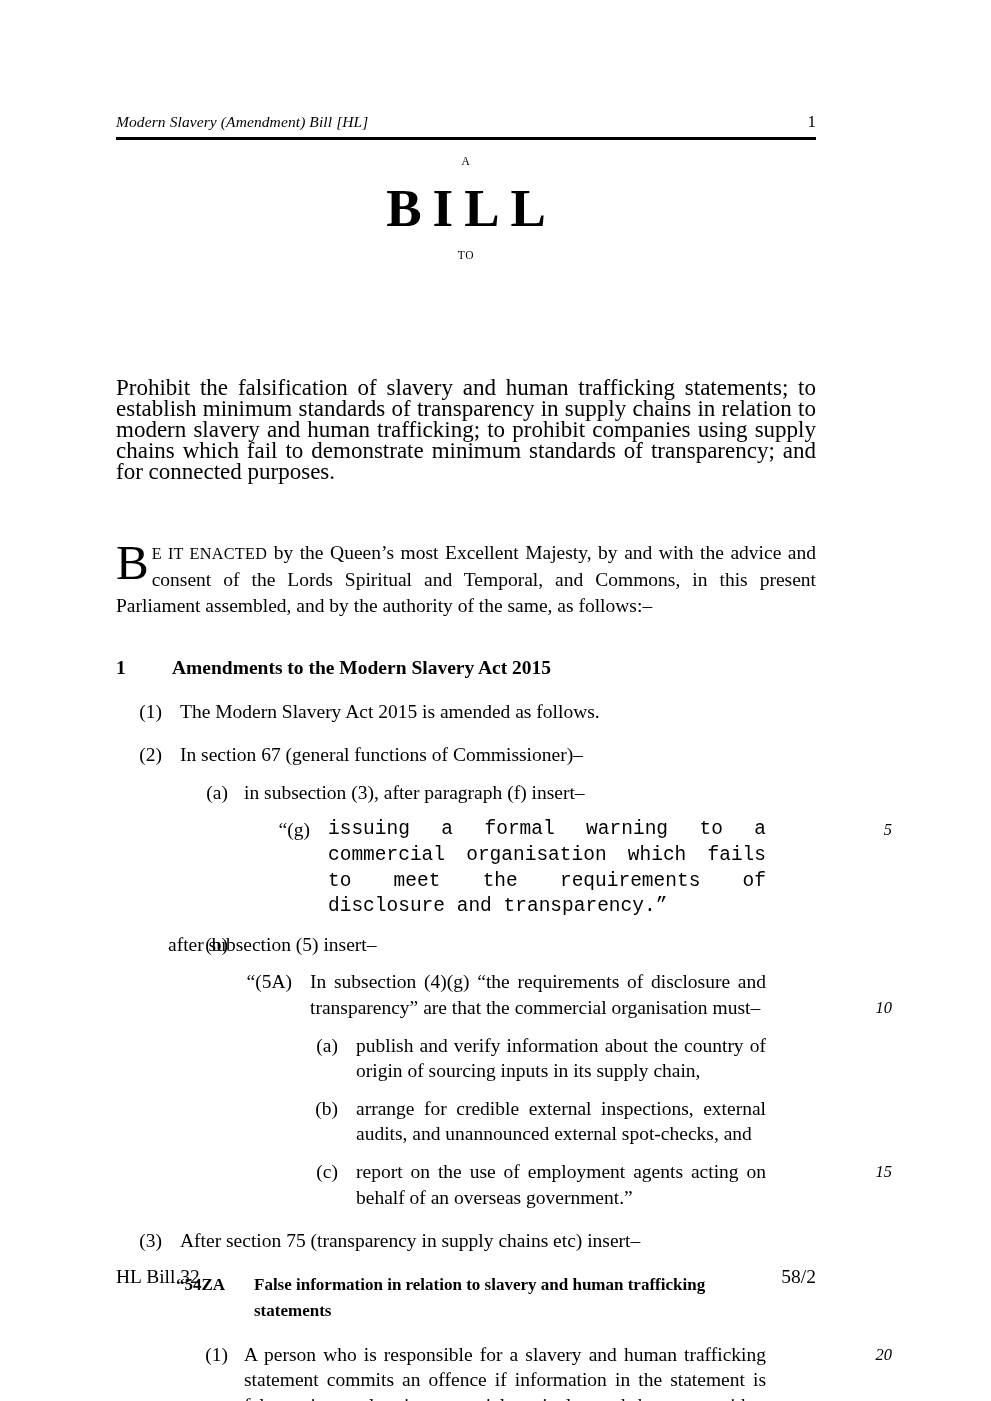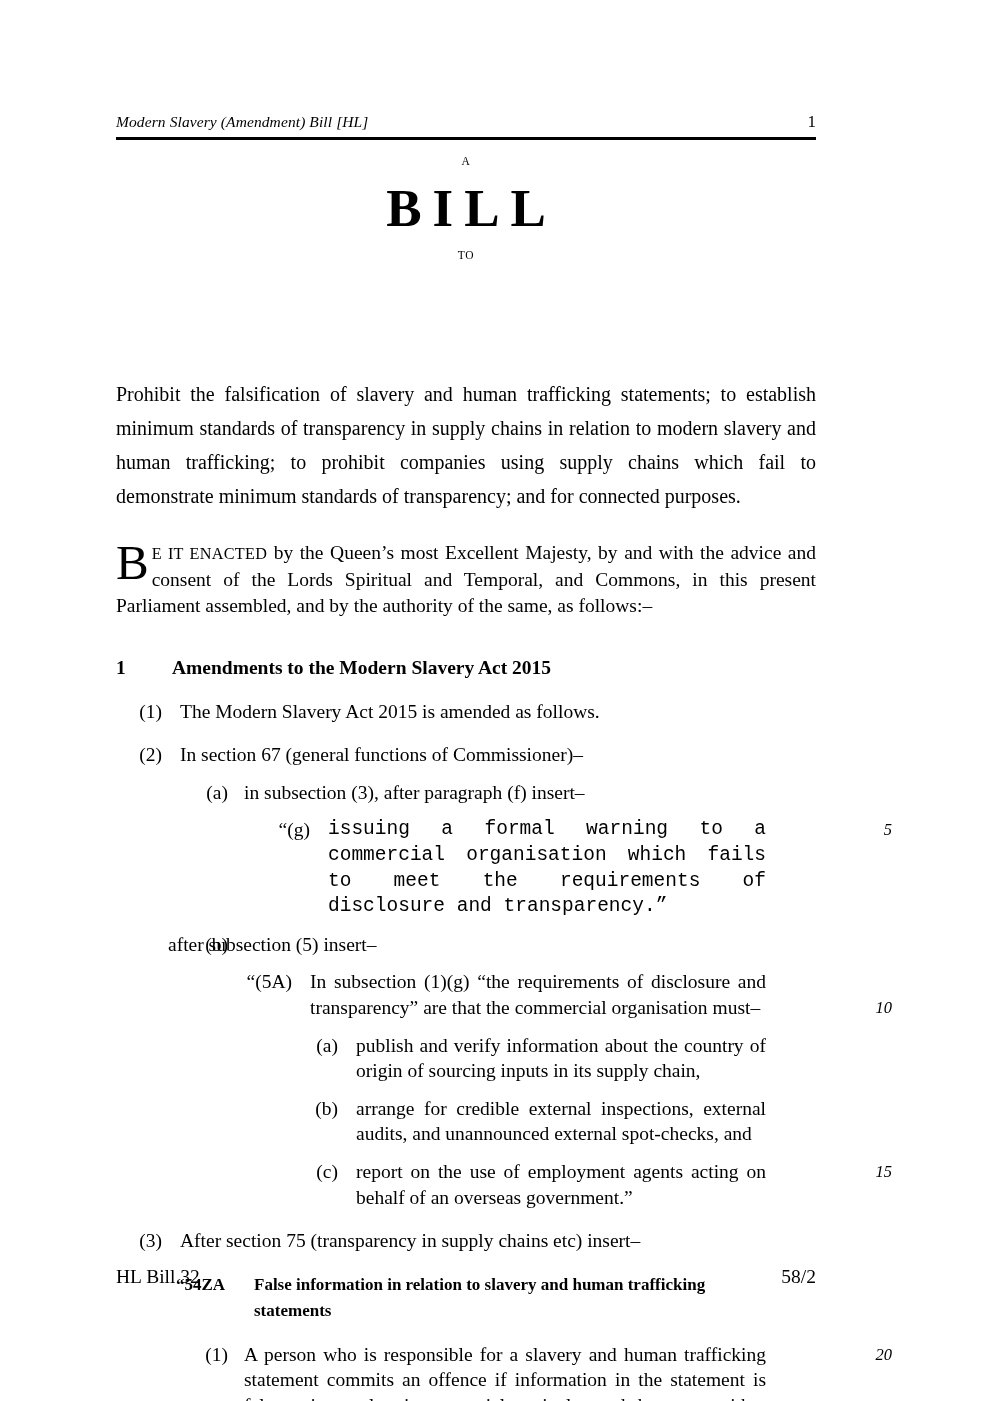--- a/index.html
+++ b/index.html
@@ -83,22 +83,22 @@
     letter-spacing: 0.6px;
     margin-top: 12px;
   }
 
   
   .longtitle {
     position: absolute;
     left: 116px;
     top: 377px;
     width: 700px;
-    font-size: 20px;
-    line-height: 34px;
+    font-size: 23px;
+    line-height: 21px;
     text-align: justify;
     text-justify: inter-word;
   }
 
   
   .enacting {
     position: absolute;
     left: 116px;
     top: 540px;
     width: 700px;
@@ -236,21 +236,21 @@
       <span class="linenum">5</span>
     </div>
 
     <div class="row gap-s">
       <span class="marker rt" style="left:66px;width:46px;">(b)</span>
       <div class="txt nj" style="margin-left:52px;">after subsection (5) insert–</div>
     </div>
 
     <div class="row gap-s" style="padding-right:110px;">
       <span class="marker rt" style="left:100px;width:76px;">“(5A)</span>
-      <div class="txt" style="margin-left:194px;">In subsection (1)(g) “the requirements of disclosure and transparency” are that the commercial organisation must–</div>
+      <div class="txt" style="margin-left:194px;">In subsection (4)(g) “the requirements of disclosure and transparency” are that the commercial organisation must–</div>
       <span class="linenum" style="top:25.6px;">10</span>
     </div>
 
     <div class="row gap-s" style="padding-right:110px;">
       <span class="marker rt" style="left:176px;width:46px;">(a)</span>
       <div class="txt" style="margin-left:240px;">publish and verify information about the country of origin of sourcing inputs in its supply chain,</div>
     </div>
 
     <div class="row gap-s" style="padding-right:110px;">
       <span class="marker rt" style="left:176px;width:46px;">(b)</span>

